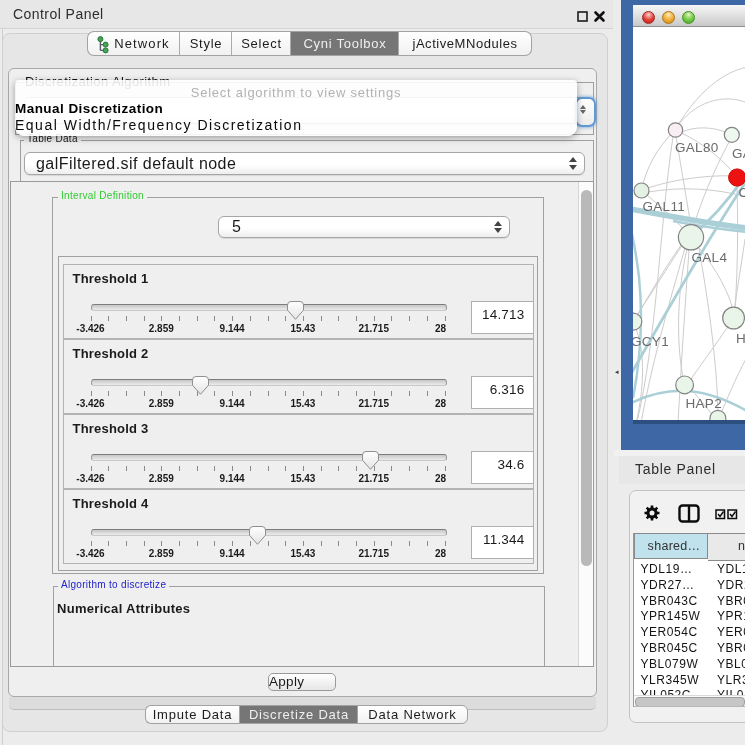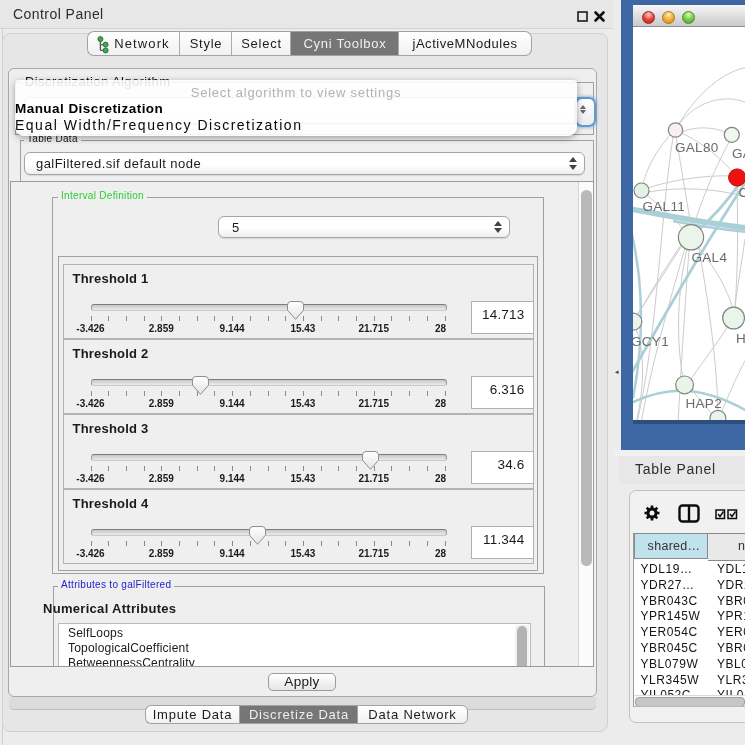--- a/index.html
+++ b/index.html
@@ -1,19 +1,19 @@
 <!DOCTYPE html>
 <html><head><meta charset="utf-8"><style>
 html,body{margin:0;padding:0}
 body{width:745px;height:745px;overflow:hidden;position:relative;background:#ececec;
   font-family:"Liberation Sans",sans-serif;letter-spacing:0.3px;color:#1a1a1a}
 .abs{position:absolute}
 .combo{position:absolute;background:linear-gradient(#ffffff 55%,#eeeeee);border:1px solid #a6a6a6;
   border-radius:6px;box-shadow:0 1px 1px rgba(0,0,0,.1)}
-.combo .txt{position:absolute;left:11px;top:0;bottom:0;display:flex;align-items:center;font-size:13px;letter-spacing:0.45px}
+.combo .txt{position:absolute;left:11px;top:0;bottom:0;display:flex;align-items:center;font-size:16px;letter-spacing:0.45px}
 .arrows{position:absolute;right:6px;top:0;bottom:0;width:10px}
 .arrows i{position:absolute;left:1px;width:0;height:0;border-left:4px solid transparent;border-right:4px solid transparent}
 .arrows .up{top:4px;border-bottom:5px solid #444}
 .arrows .dn{bottom:4px;border-top:5px solid #444}
 .gb{position:absolute;border:1px solid #a0a0a0}
 .gbt{position:absolute;font-size:10px;background:#efefef;padding:0 3px;white-space:nowrap}
 .tbox{position:absolute;left:51.5px;width:469px;height:73px;border:1px solid #b3b3b3}
 .tlab{position:absolute;left:9px;top:6px;font-size:13px;font-weight:bold;letter-spacing:0.2px}
 .track{position:absolute;left:27px;top:39px;width:354px;height:5px;border:1px solid;border-color:#7d7d7d #9a9a9a #c9c9c9 #9a9a9a;
   border-radius:3px;background:linear-gradient(#c6c6c6,#ececec)}
@@ -263,38 +263,30 @@
             <linearGradient id="tg3" x1="0" y1="0" x2="0" y2="1">
               <stop offset="0" stop-color="#ffffff"></stop>
               <stop offset="1" stop-color="#e4e4e4"></stop>
             </linearGradient>
           </defs>
         </svg>
         <div class="vfield">11.344</div>
       </div>
 
   <div class="gb" style="left:42px;top:404px;width:490px;height:120px"></div>
-  <div class="gbt" style="left:47px;top:397px;color:#2222cc">Attributes to galFiltered</div>
-  <div class="abs" style="left:32px;top:419px;font-size:13px;font-weight:bold">Numerical Attributes</div>
-  <div class="abs" style="left:47px;top:441px;width:471px;height:80px;background:#fff;border:1px solid #b8b8b8">
-    <div class="abs" style="left:9px;top:2px;font-size:12px;letter-spacing:0.2px">SelfLoops</div>
-    <div class="abs" style="left:9px;top:17px;font-size:12px;letter-spacing:0.2px">TopologicalCoefficient</div>
-    <div class="abs" style="left:9px;top:32px;font-size:12px;letter-spacing:0.2px">BetweennessCentrality</div>
-    <div class="abs" style="right:1px;top:1px;width:14px;height:78px;background:#f2f2f2">
-      <div class="abs" style="left:2px;top:1px;width:10px;height:76px;background:#b3b3b3;border-radius:5px"></div>
-    </div>
-  </div>
+  <div class="gbt" style="left:47px;top:397px;color:#2222cc">Algorithm to discretize</div>
+  <div class="abs" style="left:46px;top:419px;font-size:13px;font-weight:bold">Numerical Attributes</div>
  </div>
 
  <div class="abs" style="left:567px;top:0;width:15px;height:484px;background:#fbfbfb;border-left:1px solid #d5d5d5"></div>
  <div class="abs" style="left:569.5px;top:8px;width:11px;height:376px;background:#b9b9b9;border-radius:5.5px"></div>
 </div>
 
 <div class="abs" style="left:268px;top:672.5px;width:66px;height:16px;background:linear-gradient(#ffffff,#e6e6e6);
-  border:1px solid #9a9a9a;border-radius:5px;text-align:center;line-height:16px;font-size:13.5px">Apply</div>
+  border:1px solid #9a9a9a;border-radius:5px;line-height:16px;font-size:13.5px">Apply</div>
 
 <div class="abs" style="left:9px;top:697px;width:587px;height:12px;background:#dcdcdc;border-bottom:1px solid #bdbdbd;border-radius:0 0 5px 5px"></div>
 <div id="bottabs">
 <div class="btab" style="left:145px;top:705px;width:93px;border-radius:6px 0 0 6px">Impute Data</div>
 <div class="btab sel" style="left:239px;top:705px;width:118px">Discretize Data</div>
 <div class="btab" style="left:357px;top:705px;width:109px;border-right:1px solid #a2a2a2;border-radius:0 6px 6px 0">Data Network</div>
 </div>
 
 <div class="abs" style="left:615px;top:368px;font-size:7px;color:#3a3a3a">◂</div>
 

